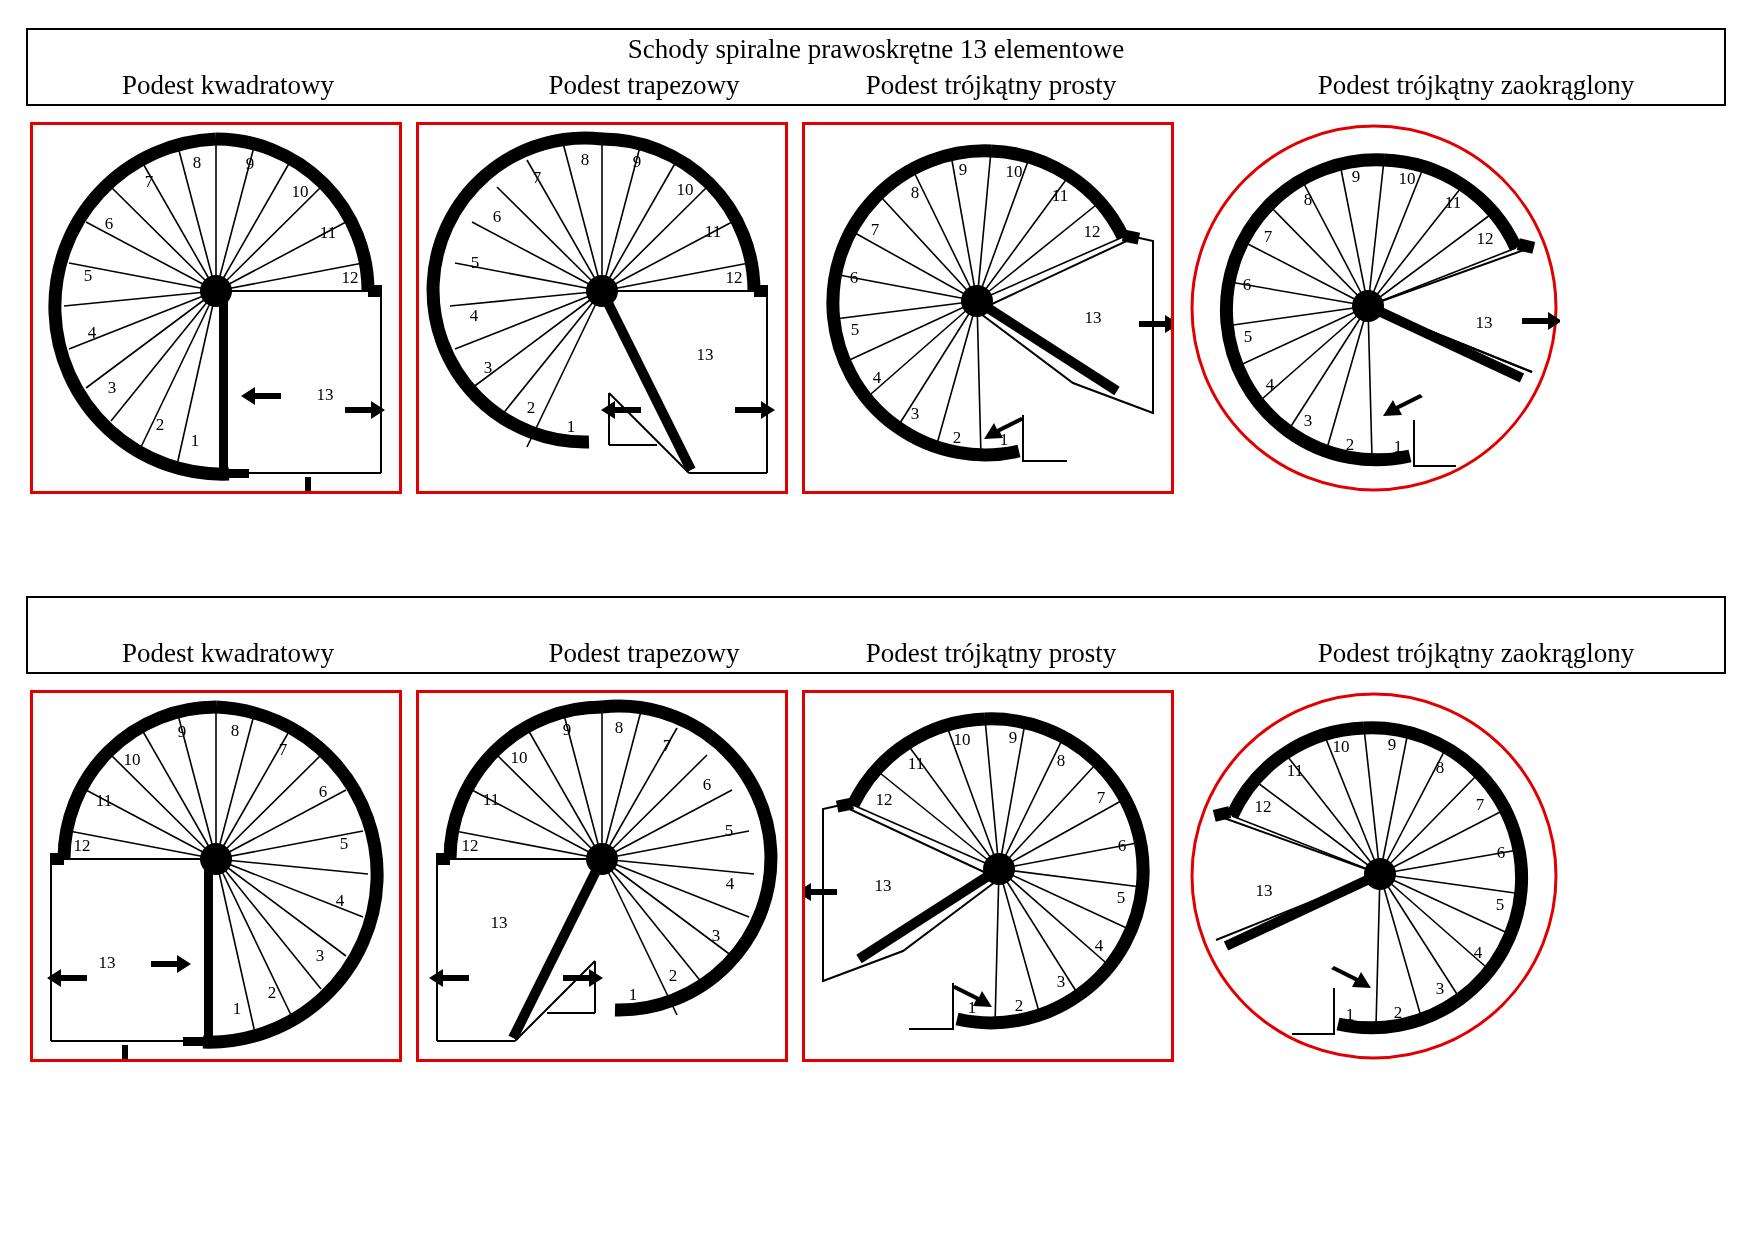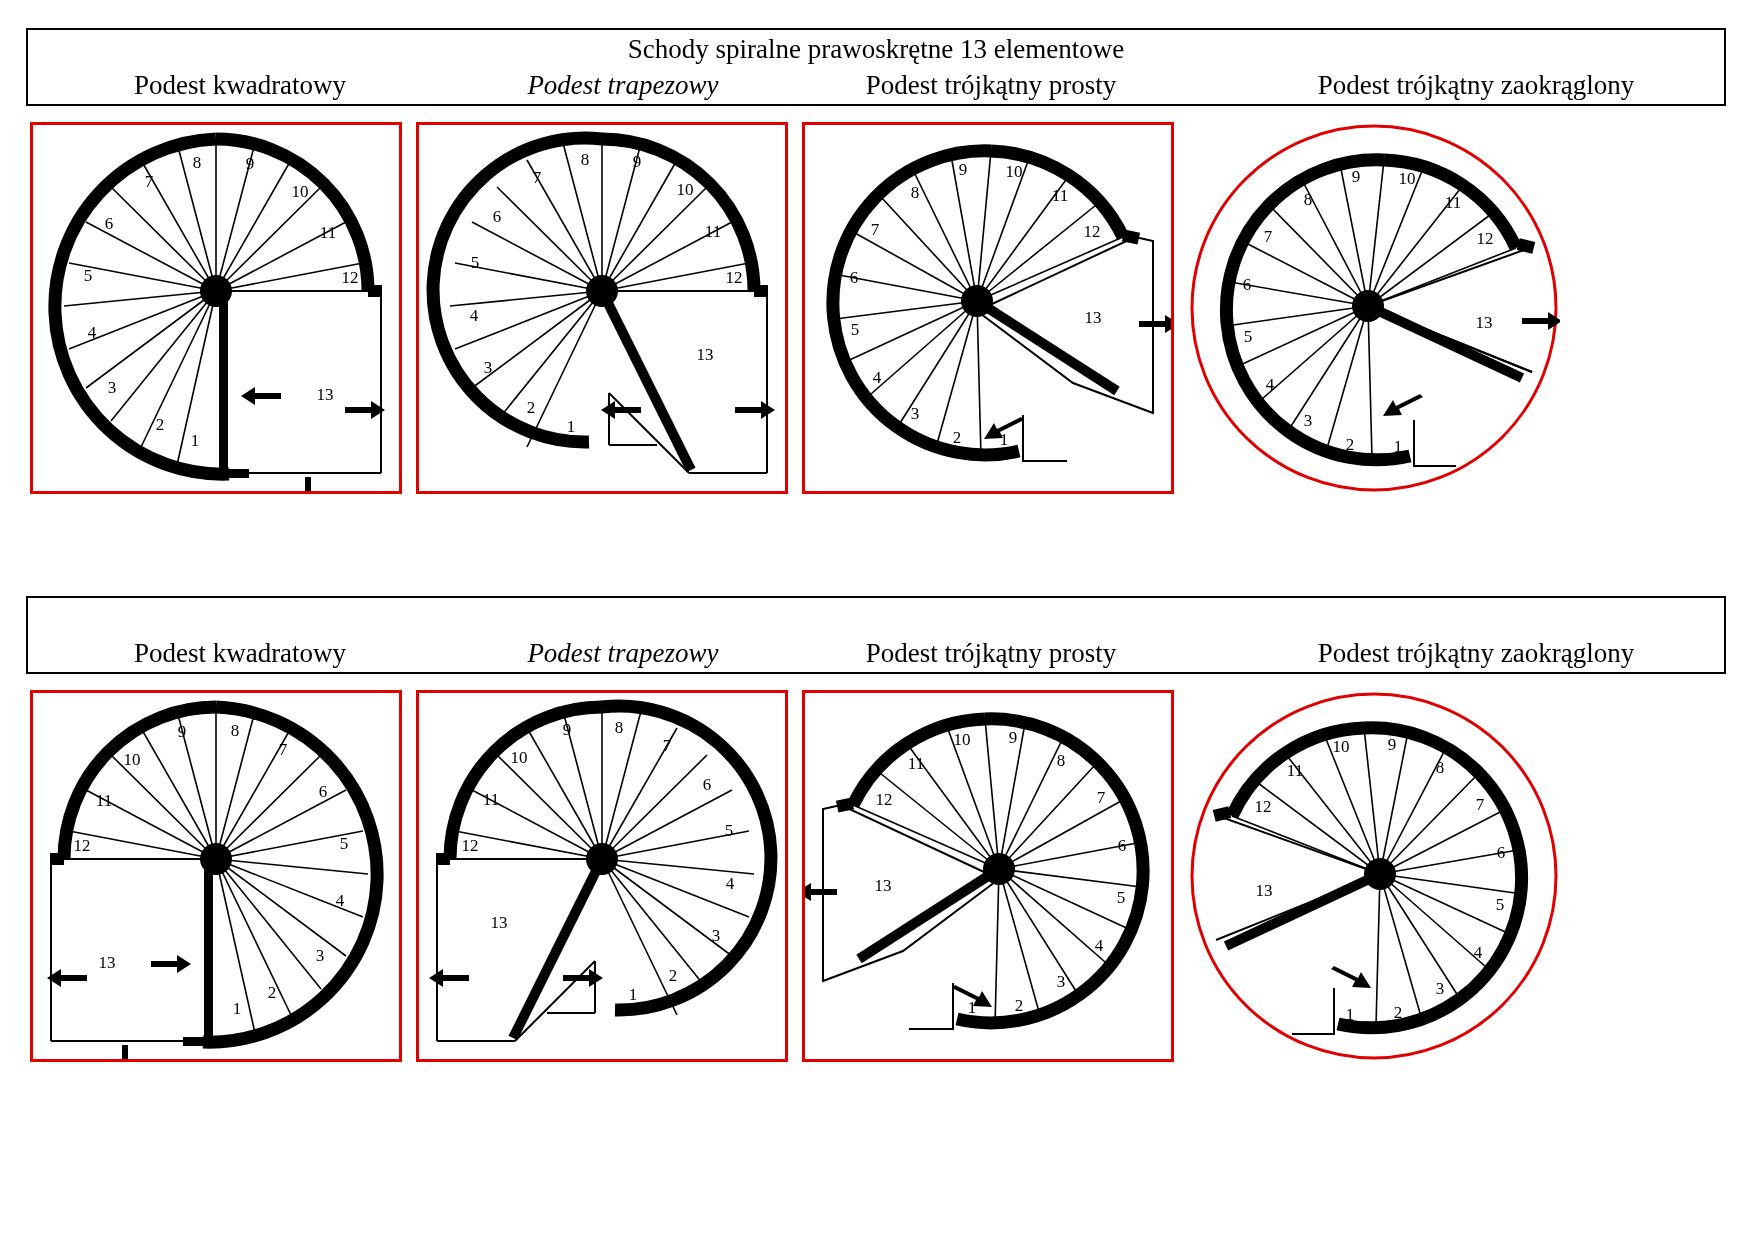--- a/index.html
+++ b/index.html
@@ -43,22 +43,22 @@
     width: 100%;
     text-align: center;
     font-size: 27px;
   }
   .sub-title {
     position: absolute;
     top: 40px;
     font-size: 27px;
     text-align: center;
   }
-  .st-1 { left: 22px;   width: 380px; text-align: center; }
-  .st-2 { left: 400px;  width: 390px; font-style: italic; }
+  .st-1 { left: 10px;   width: 380px; text-align: center; }
+  .st-2 { left: 421px;  width: 390px; }
   .st-3 { left: 768px;  width: 390px; }
   .st-4 { left: 1188px; width: 520px; }
 
   .panel {
     position: absolute;
     top: 94px;
     box-sizing: border-box;
   }
   .panel-frame { border: 3px solid #e00000; }
   .p1 { left: 4px;    width: 372px; height: 372px; }

